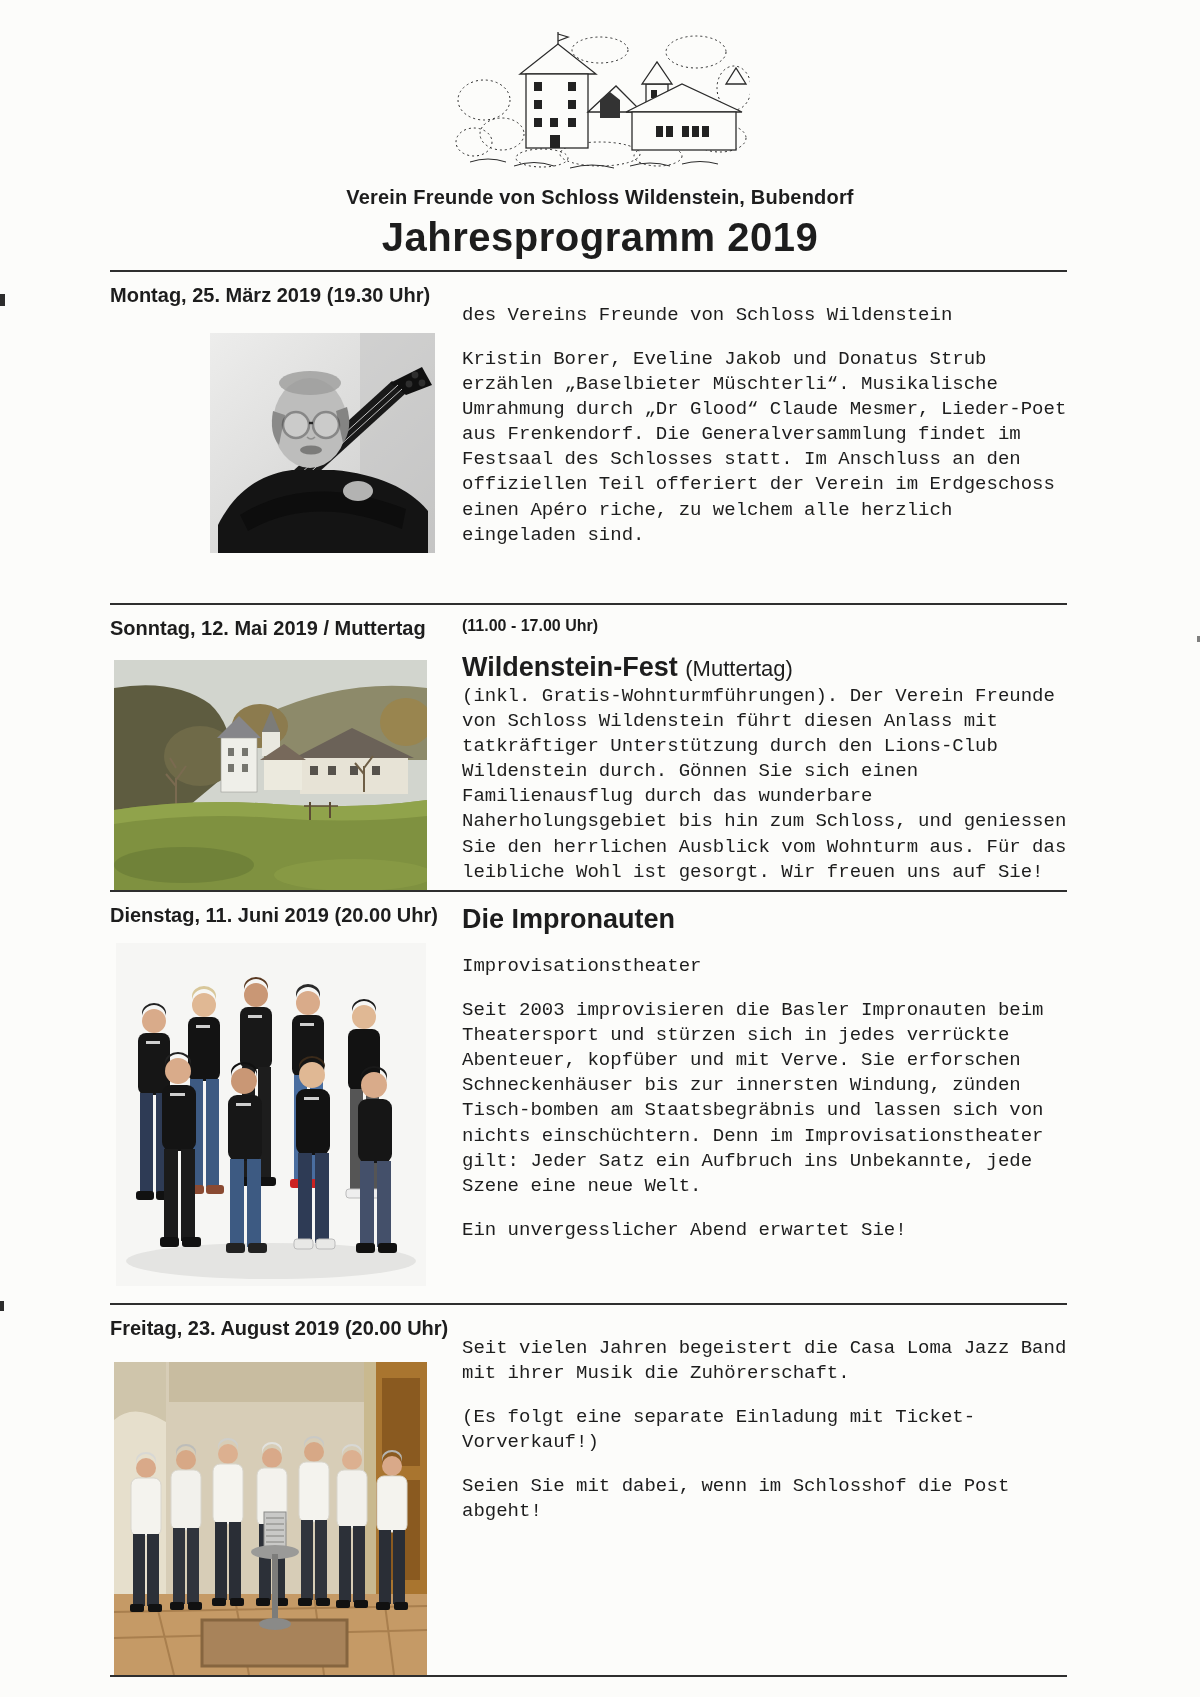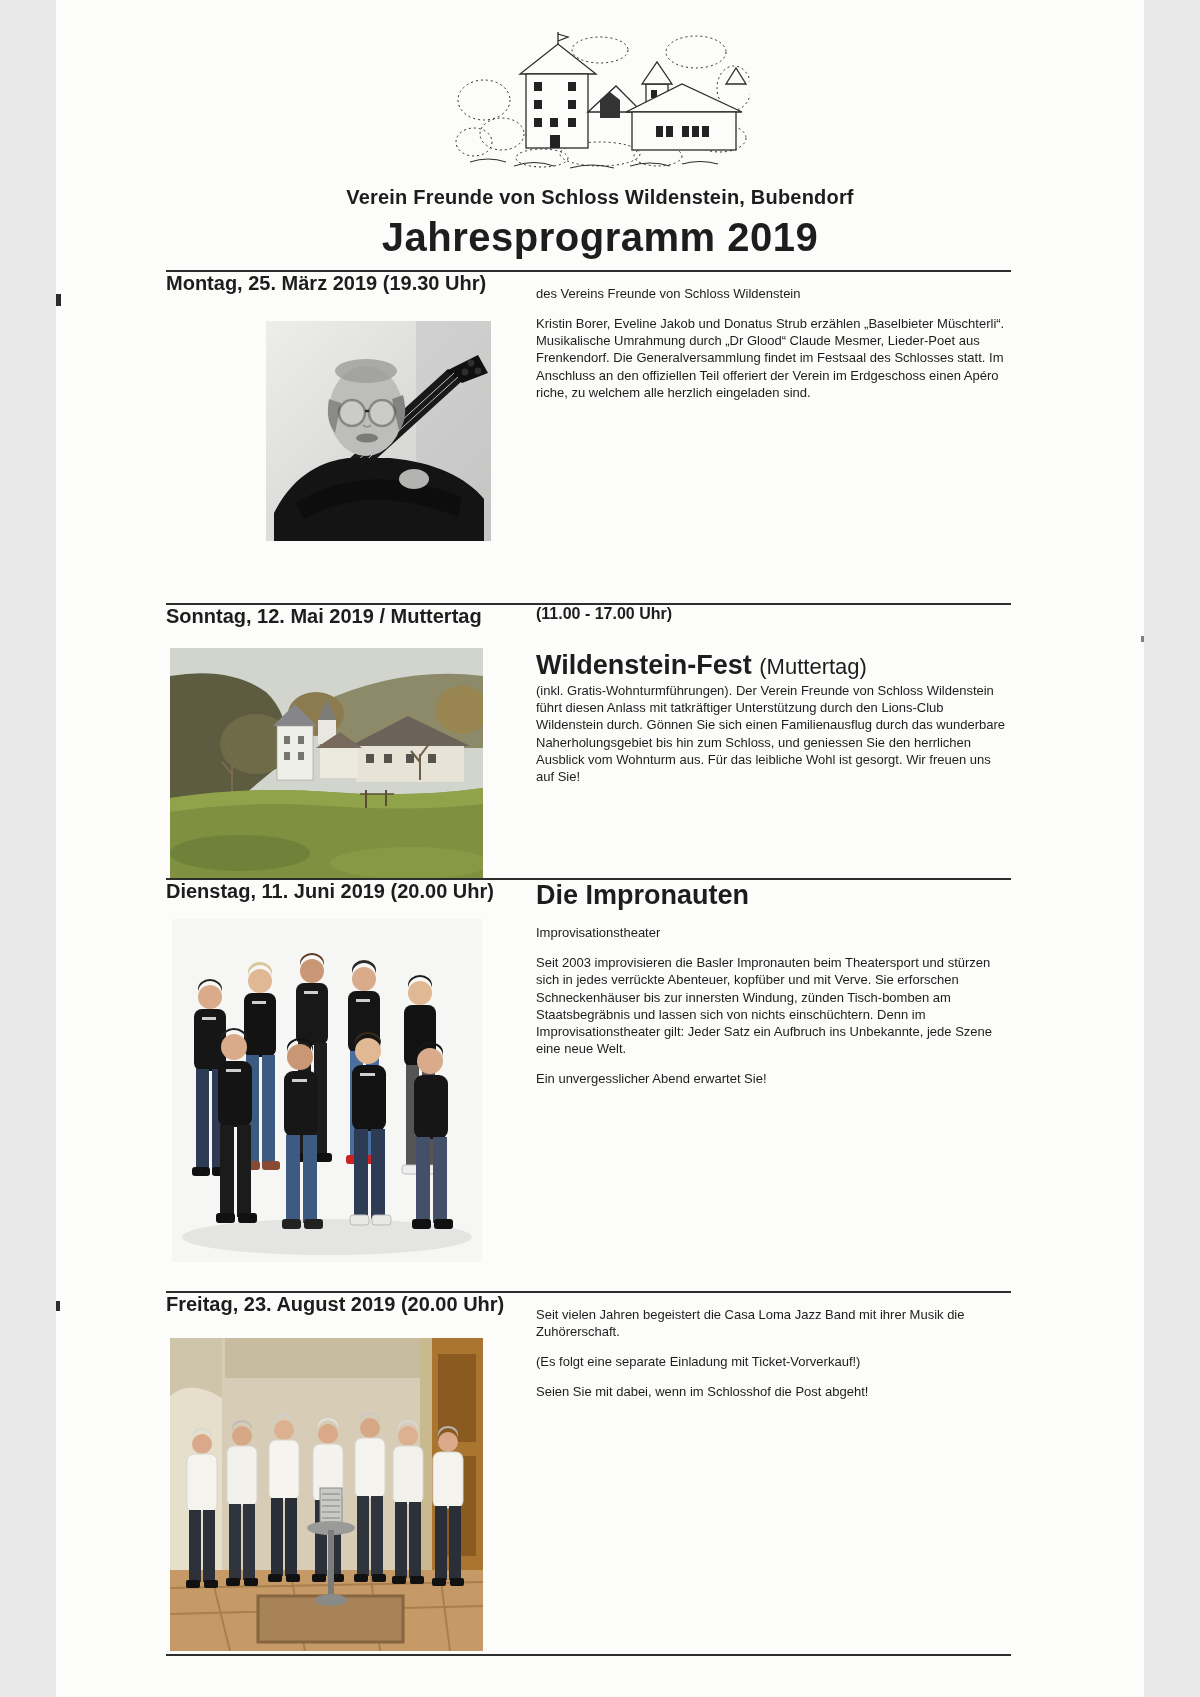--- a/index.html
+++ b/index.html
@@ -1,49 +1,48 @@
 <!DOCTYPE html>
 <html lang="de"><head>
 <meta charset="utf-8">
 <style>
   html,body{margin:0;padding:0;background:#e9e9e9;}
   .page{
     position:relative;
-    width:1088px;height:1697px;
+    width:1200px;height:1697px;
     margin:0 auto;
     background:#fcfcfa;
     color:#1d1d1d;
     font-family:"Liberation Sans","DejaVu Sans",sans-serif;
     overflow:hidden;
   }
   .header{ text-align:center; }
   .castle-illustration{ display:block; margin:22px auto 0; }
   .org-line{ margin-top:14px; font-size:20px; font-weight:700; letter-spacing:.2px; }
   .main-title{ margin-top:6px; font-size:40px; font-weight:700; letter-spacing:.5px; }
   .content{ margin:10px 133px 0 110px; }
   .event{
     border-top:2px solid #2e2e2e;
-    padding-top:0;
+    padding-top:12px;
     display:grid;
     grid-template-columns:352px 1fr;
-    column-gap:18px;
     box-sizing:border-box;
   }
   .ev1{ min-height:333px; }
   .ev2{ min-height:263px; }
   .ev3{ min-height:413px; }
   .ev4{ min-height:363px; }
   .bottom-rule{ border-top:2px solid #2e2e2e; height:0; }
   .date{ font-size:20px; font-weight:700; white-space:nowrap; }
   .pre-title{ font-size:16px; font-weight:700; }
   .event-title{ font-size:27px; font-weight:700; line-height:1.15; margin:0; }
   .title-note{ font-size:22px; font-weight:400; }
-  .ev2 .event-title{ margin-top:27px; }
+  .ev2 .event-title{ margin-top:17px; }
   .subtitle{ font-size:19px; margin:3px 0 0; }
-  .body-text p{ font-size:13px; line-height:1.32; margin:13px 0 0; }
+  .body-text p{ font-size:19px; line-height:1.32; margin:19px 0 0;font-family:Liberation Mono, monospace; }
   .body-text p.p-flow{ margin-top:1px; }
   .photo{ display:block; }
   .photo-1{ margin:26px 0 0 100px; }
   .photo-2{ margin:20px 0 0 4px; }
   .photo-3{ margin:16px 0 0 6px; }
   .photo-4{ margin:22px 0 0 4px; }
   .artifact{ position:absolute; background:#2c2c2c; }
   .a1{ left:0; top:294px; width:5px; height:12px; }
   .a2{ left:0; top:1301px; width:4px; height:10px; }
   .a3{ right:0; top:636px; width:3px; height:6px; opacity:.6; }

